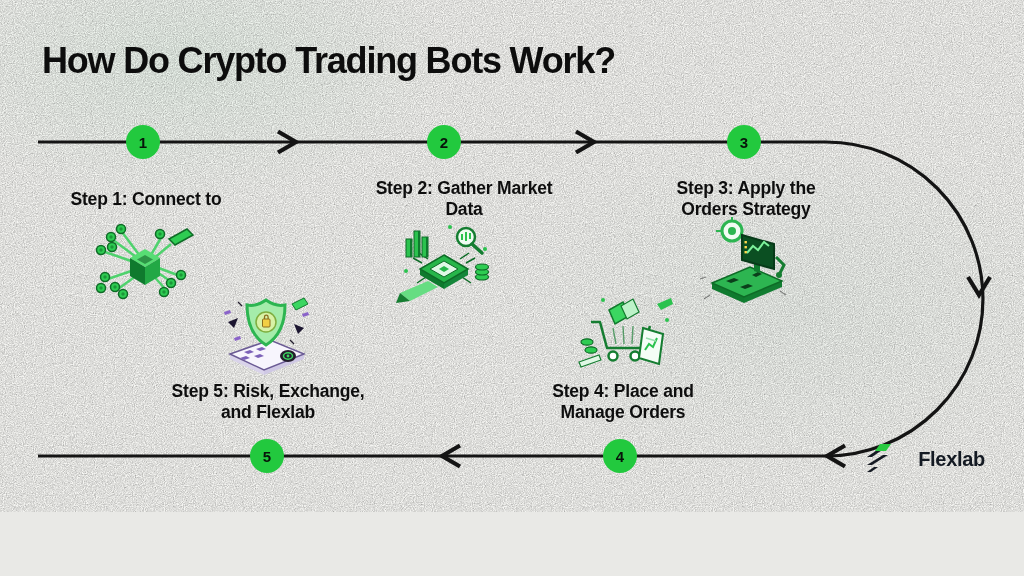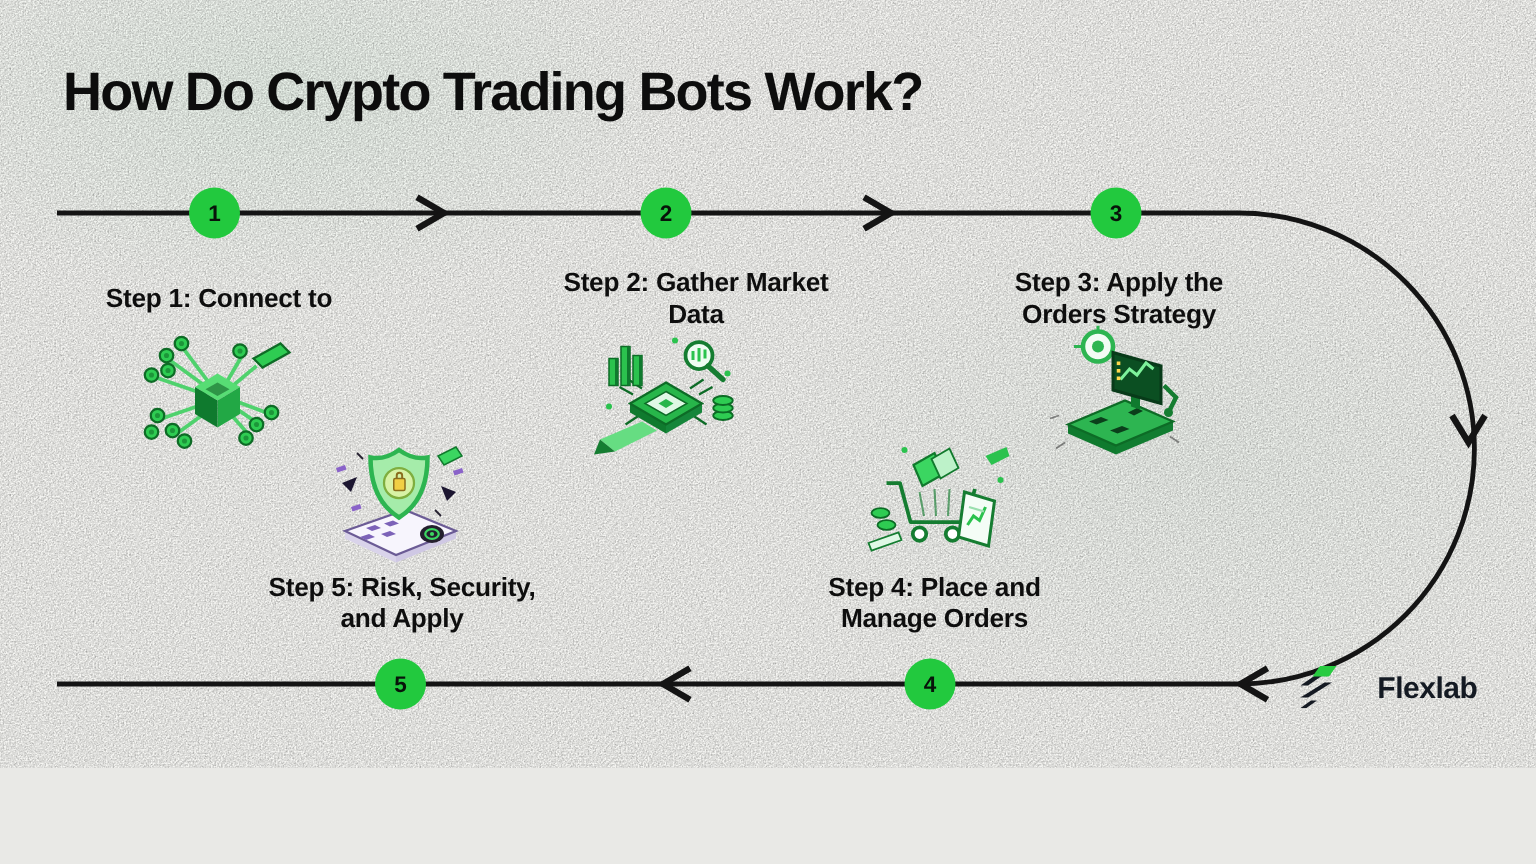--- a/index.html
+++ b/index.html
@@ -83,22 +83,22 @@
   </div>
   <div class="steplabel" style="left:746px; top:199px;">
     <div>Step 3: Apply the</div>
     <div>Orders Strategy</div>
   </div>
   <div class="steplabel" style="left:623px; top:402px;">
     <div>Step 4: Place and</div>
     <div>Manage Orders</div>
   </div>
   <div class="steplabel" style="left:268px; top:402px;">
-    <div>Step 5: Risk, Security,</div>
-    <div>and Apply</div>
+    <div>Step 5: Risk, Exchange,</div>
+    <div>and Flexlab</div>
   </div>
 
   <svg class="icon" style="left:145px; top:265px;" width="104" height="88" viewBox="0 0 104 88">
     <g stroke="#4fd26d" stroke-width="2.5">
       <line x1="46" y1="38" x2="20" y2="19"></line>
         <line x1="44" y1="42" x2="12" y2="31"></line>
       <line x1="47" y1="35" x2="29" y2="11"></line>
         <line x1="44" y1="48" x2="15" y2="58"></line>
       <line x1="47" y1="52" x2="25" y2="68"></line>
         <line x1="58" y1="52" x2="73" y2="69"></line>

